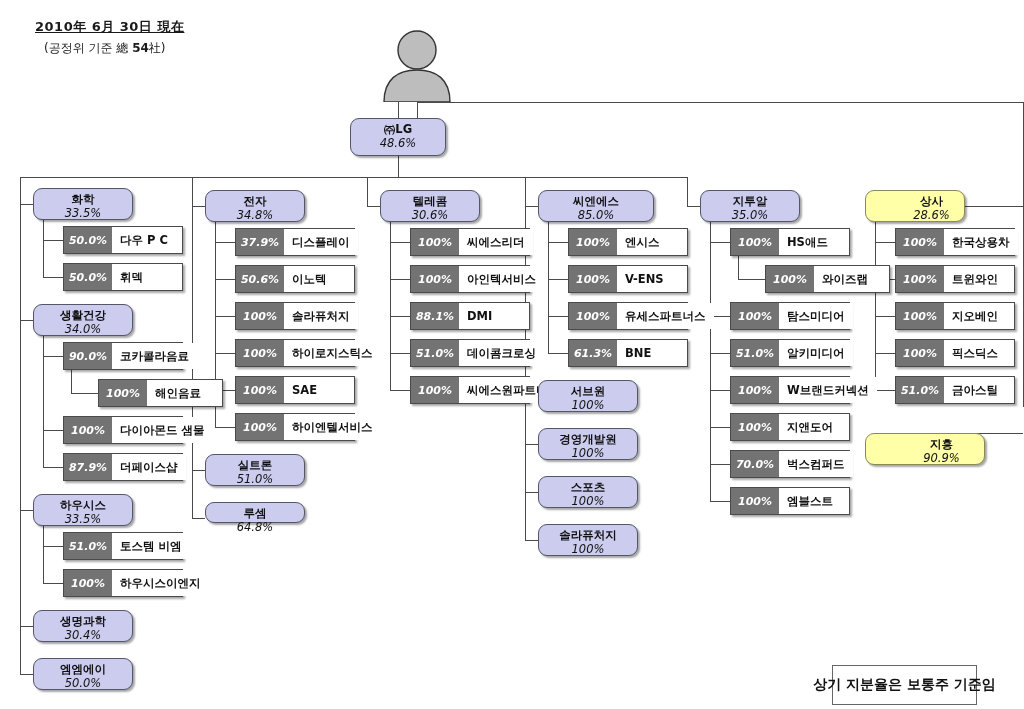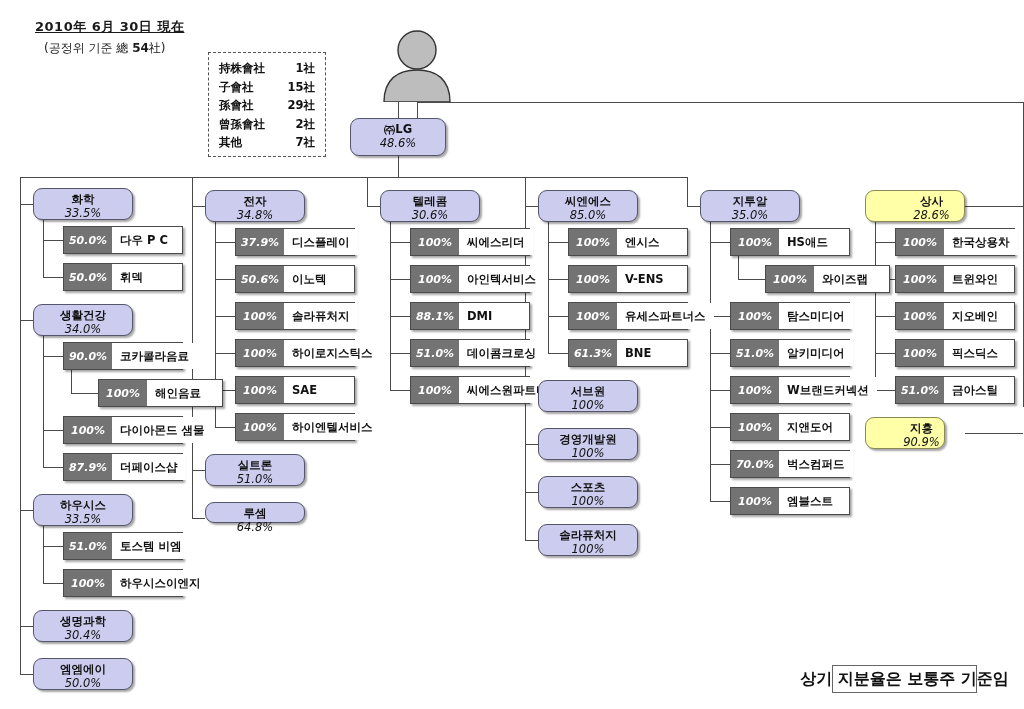--- a/index.html
+++ b/index.html
@@ -89,57 +89,35 @@
   }
 
   
   .ln { position:absolute; background:#4a4a4a; }
   .lnh { height:1px; }
   .lnv { width:1px; }
 
   
   .note {
     position:absolute; left:832px; top:665px;
-    width:145px; height:28px;
+    width:145px; height:40px;
     border:1px solid #666; background:#fff;
     display:flex; align-items:center; justify-content:center;
-    font-size:16px; font-weight:bold; color:#111;
+    font-size:14px; font-weight:bold; color:#111;
     white-space:nowrap;
   }
 </style>
 </head>
 <body>
 
 <div id="chart">
 
   <div class="hdr-date">2010年 6月 30日 現在</div>
   <div class="hdr-sub">(공정위 기준 總 <b>54</b>社)</div>
 
-  <div class="legend" id="legend">
-      <div class="legend-row">
-        <span class="lg-l">持株會社</span>
-        <span class="lg-r">1社</span>
-      </div>
-      <div class="legend-row">
-        <span class="lg-l">子會社</span>
-        <span class="lg-r">15社</span>
-      </div>
-      <div class="legend-row">
-        <span class="lg-l">孫會社</span>
-        <span class="lg-r">29社</span>
-      </div>
-      <div class="legend-row">
-        <span class="lg-l">曾孫會社</span>
-        <span class="lg-r">2社</span>
-      </div>
-      <div class="legend-row">
-        <span class="lg-l">其他</span>
-        <span class="lg-r">7社</span>
-      </div>
-    </div>
 
   <div class="person">
     <svg width="92" height="72" viewBox="0 0 92 72">
       <circle cx="46" cy="20" r="19" fill="#bdbdbd" stroke="#333" stroke-width="1.4"></circle>
       <path d="M13 72 C13 49 27 40 46 40 C65 40 79 49 79 72 Z" fill="#bdbdbd" stroke="#333" stroke-width="1.4"></path>
     </svg>
   </div>
 
   <div id="lines">
       <div class="ln lnv" style="left: 417px; top: 102px; height: 16px; background: rgb(74, 74, 74);"></div>
@@ -332,21 +310,21 @@
         <div class="nm">DMI</div>
       </div>
       <div class="sbox" style="left: 410px; top: 339px; width: 120px;">
         <div class="pc">51.0%</div>
         <div class="nm">데이콤크로싱</div>
       </div>
       <div class="sbox" style="left: 410px; top: 376px; width: 120px;">
         <div class="pc">100%</div>
         <div class="nm">씨에스원파트너</div>
       </div>
-      <div class="rbox" style="left: 538px; top: 190px; width: 100px; height: 32px;">
+      <div class="rbox" style="left: 538px; top: 190px; width: 116px; height: 32px;">
         <span class="nm">씨엔에스</span>
         <span class="pc">85.0%</span>
       </div>
       <div class="sbox" style="left: 568px; top: 228px; width: 120px;">
         <div class="pc">100%</div>
         <div class="nm">엔시스</div>
       </div>
       <div class="sbox" style="left: 568px; top: 265px; width: 120px;">
         <div class="pc">100%</div>
         <div class="nm">V-ENS</div>
@@ -428,20 +406,20 @@
         <div class="nm">지오베인</div>
       </div>
       <div class="sbox" style="left: 895px; top: 339px; width: 120px;">
         <div class="pc">100%</div>
         <div class="nm">픽스딕스</div>
       </div>
       <div class="sbox" style="left: 895px; top: 376px; width: 120px;">
         <div class="pc">51.0%</div>
         <div class="nm">금아스틸</div>
       </div>
-      <div class="rbox yellow" style="left: 865px; top: 417px; width: 80px; height: 32px;">
+      <div class="rbox yellow" style="left: 865px; top: 433px; width: 120px; height: 32px;">
         <span class="nm">지흥</span>
         <span class="pc">90.9%</span>
       </div>
     </div>
 
   <div class="note">상기 지분율은 보통주 기준임</div>
 </div>
 
 </body></html>

